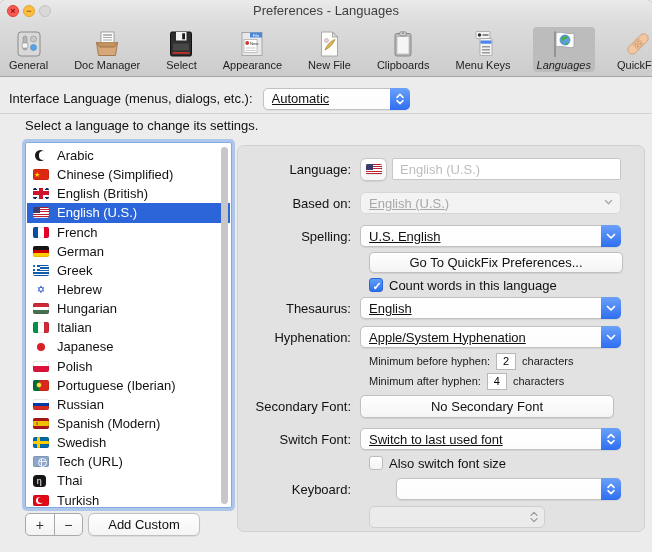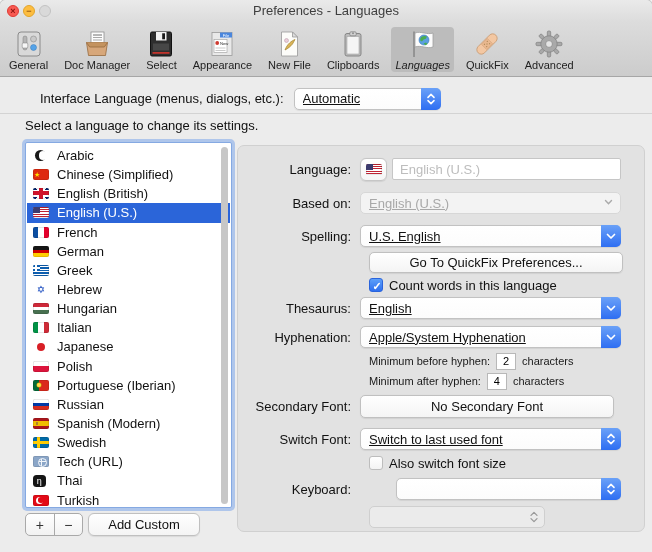--- a/index.html
+++ b/index.html
@@ -17,28 +17,28 @@
   .tl{width:12px;height:12px;border-radius:50%;display:flex;align-items:center;justify-content:center;}
   .tl i{font-style:normal;font-size:9px;line-height:9px;font-weight:bold;transform:translateY(-0.5px);}
   .tl.red{background:#f95a52;border:1px solid #de3c35;color:#8c1410;}
   .tl.yellow{background:#fdbd40;border:1px solid #e0a42c;color:#985d12;}
   .tl.gray{background:#d9d9d9;border:1px solid #c2c2c2;}
   .title{position:absolute;left:0;right:0;top:0;height:22px;line-height:22px;
     text-align:center;font-size:13px;color:#3f3f3f;}
   
   .toolbar{position:absolute;top:22px;left:0;right:0;height:55px;
     background:linear-gradient(#dcdcdc,#cccccc);border-bottom:1px solid #a6a6a6;
-    display:flex;align-items:center;padding-left:5px;gap:8px;}
+    display:flex;align-items:center;padding-left:5px;gap:18px;}
   .tb-item{display:flex;flex-direction:column;align-items:center;
     padding:2px 4px 1px;border-radius:4px;cursor:default;}
   .tb-item.sel{background:#bcbcbc;font-style:italic;}
   .tb-icon,.tb-icon svg{width:30px;height:30px;display:block;}
   .tb-label{font-size:11px;color:#1e1e1e;white-space:nowrap;}
   
-  .iface-row{position:absolute;top:87px;left:40px;display:flex;align-items:center;height:23px;}
+  .iface-row{position:absolute;top:87px;left:9px;display:flex;align-items:center;height:23px;}
   .iface-label{font-size:13px;margin-right:10px;}
   .iface-popup{width:147px;flex:none;}
   .sep{position:absolute;top:113px;left:0;right:0;height:1px;background:#d3d3d3;}
   .instruction{position:absolute;top:118px;left:25px;font-size:13px;}
   
   .lang-list{position:absolute;left:25px;top:142px;width:207px;height:366px;
     background:#fff;border:1px solid #85a9e2;border-radius:2px;
     box-shadow:0 0 0 3px rgba(125,168,235,.55);}
   .lang-rows{position:absolute;inset:1px;overflow:hidden;padding-top:2px;}
   .lang-row{display:flex;align-items:center;height:19.15px;font-size:13px;}
@@ -229,20 +229,35 @@
       <span class="tb-icon">
           <svg viewBox="0 0 30 30">
             <rect x="7" y="4.5" width="16" height="22.5" rx="2" fill="#bcbcbc" stroke="#767676" stroke-width=".8"></rect>
             <rect x="9" y="7.5" width="12" height="17.5" fill="#f5f5f5" stroke="#9a9a9a" stroke-width=".5"></rect>
             <rect x="11.8" y="2.8" width="6.4" height="4" rx="1.2" fill="#d2d2d2" stroke="#7e7e7e" stroke-width=".7"></rect>
             <circle cx="15" cy="4.2" r="1" fill="#8e8e8e"></circle>
           </svg>
         </span>
       <span class="tb-label">Clipboards</span>
     </div>
+      <div class="tb-item">
+      <span class="tb-icon">
+          <svg viewBox="0 0 30 30">
+            <rect x="8" y="2.5" width="14" height="7" rx="1" fill="#f3f3f3" stroke="#9a9a9a" stroke-width=".7"></rect>
+            <circle cx="11.5" cy="6" r="1.7" fill="#2d2d2d"></circle>
+            <rect x="14.5" y="5" width="6" height="2" fill="#8c8c8c"></rect>
+            <rect x="12" y="9.5" width="12" height="17" rx="1" fill="#f3f3f3" stroke="#9a9a9a" stroke-width=".7"></rect>
+            <rect x="12.5" y="11.5" width="11" height="3.2" fill="#4a86e8"></rect>
+            <rect x="14" y="17" width="8" height="1.5" fill="#9a9a9a"></rect>
+            <rect x="14" y="20" width="8" height="1.5" fill="#9a9a9a"></rect>
+            <rect x="14" y="23" width="8" height="1.5" fill="#9a9a9a"></rect>
+          </svg>
+        </span>
+      <span class="tb-label">Menu Keys</span>
+    </div>
       <div class="tb-item sel">
       <span class="tb-icon">
           <svg viewBox="0 0 30 30">
             <line x1="6" y1="2.5" x2="6" y2="28" stroke="#8a8a8a" stroke-width="1.6"></line>
             <path d="M7 4 c6 -2.2 12 2.2 18 0 v14 c-6 2.2 -12 -2.2 -18 0 z" fill="#fcfcfc" stroke="#9e9e9e" stroke-width=".8"></path>
             <circle cx="16" cy="11" r="5" fill="#5b9fe0" stroke="#3a7ab8" stroke-width=".6"></circle>
             <path d="M12.4 9.2 c1.2 -2.2 4.6 -2.8 6.6 -1.6 l-1.2 2.2 -2.2 .6 -1.6 2.2 -1.8 -1.2 z" fill="#49ad4f"></path>
             <path d="M15.5 14.5 l2.5 -1 1.5 1.5 -2 1.2 z" fill="#49ad4f"></path>
           </svg>
         </span>

